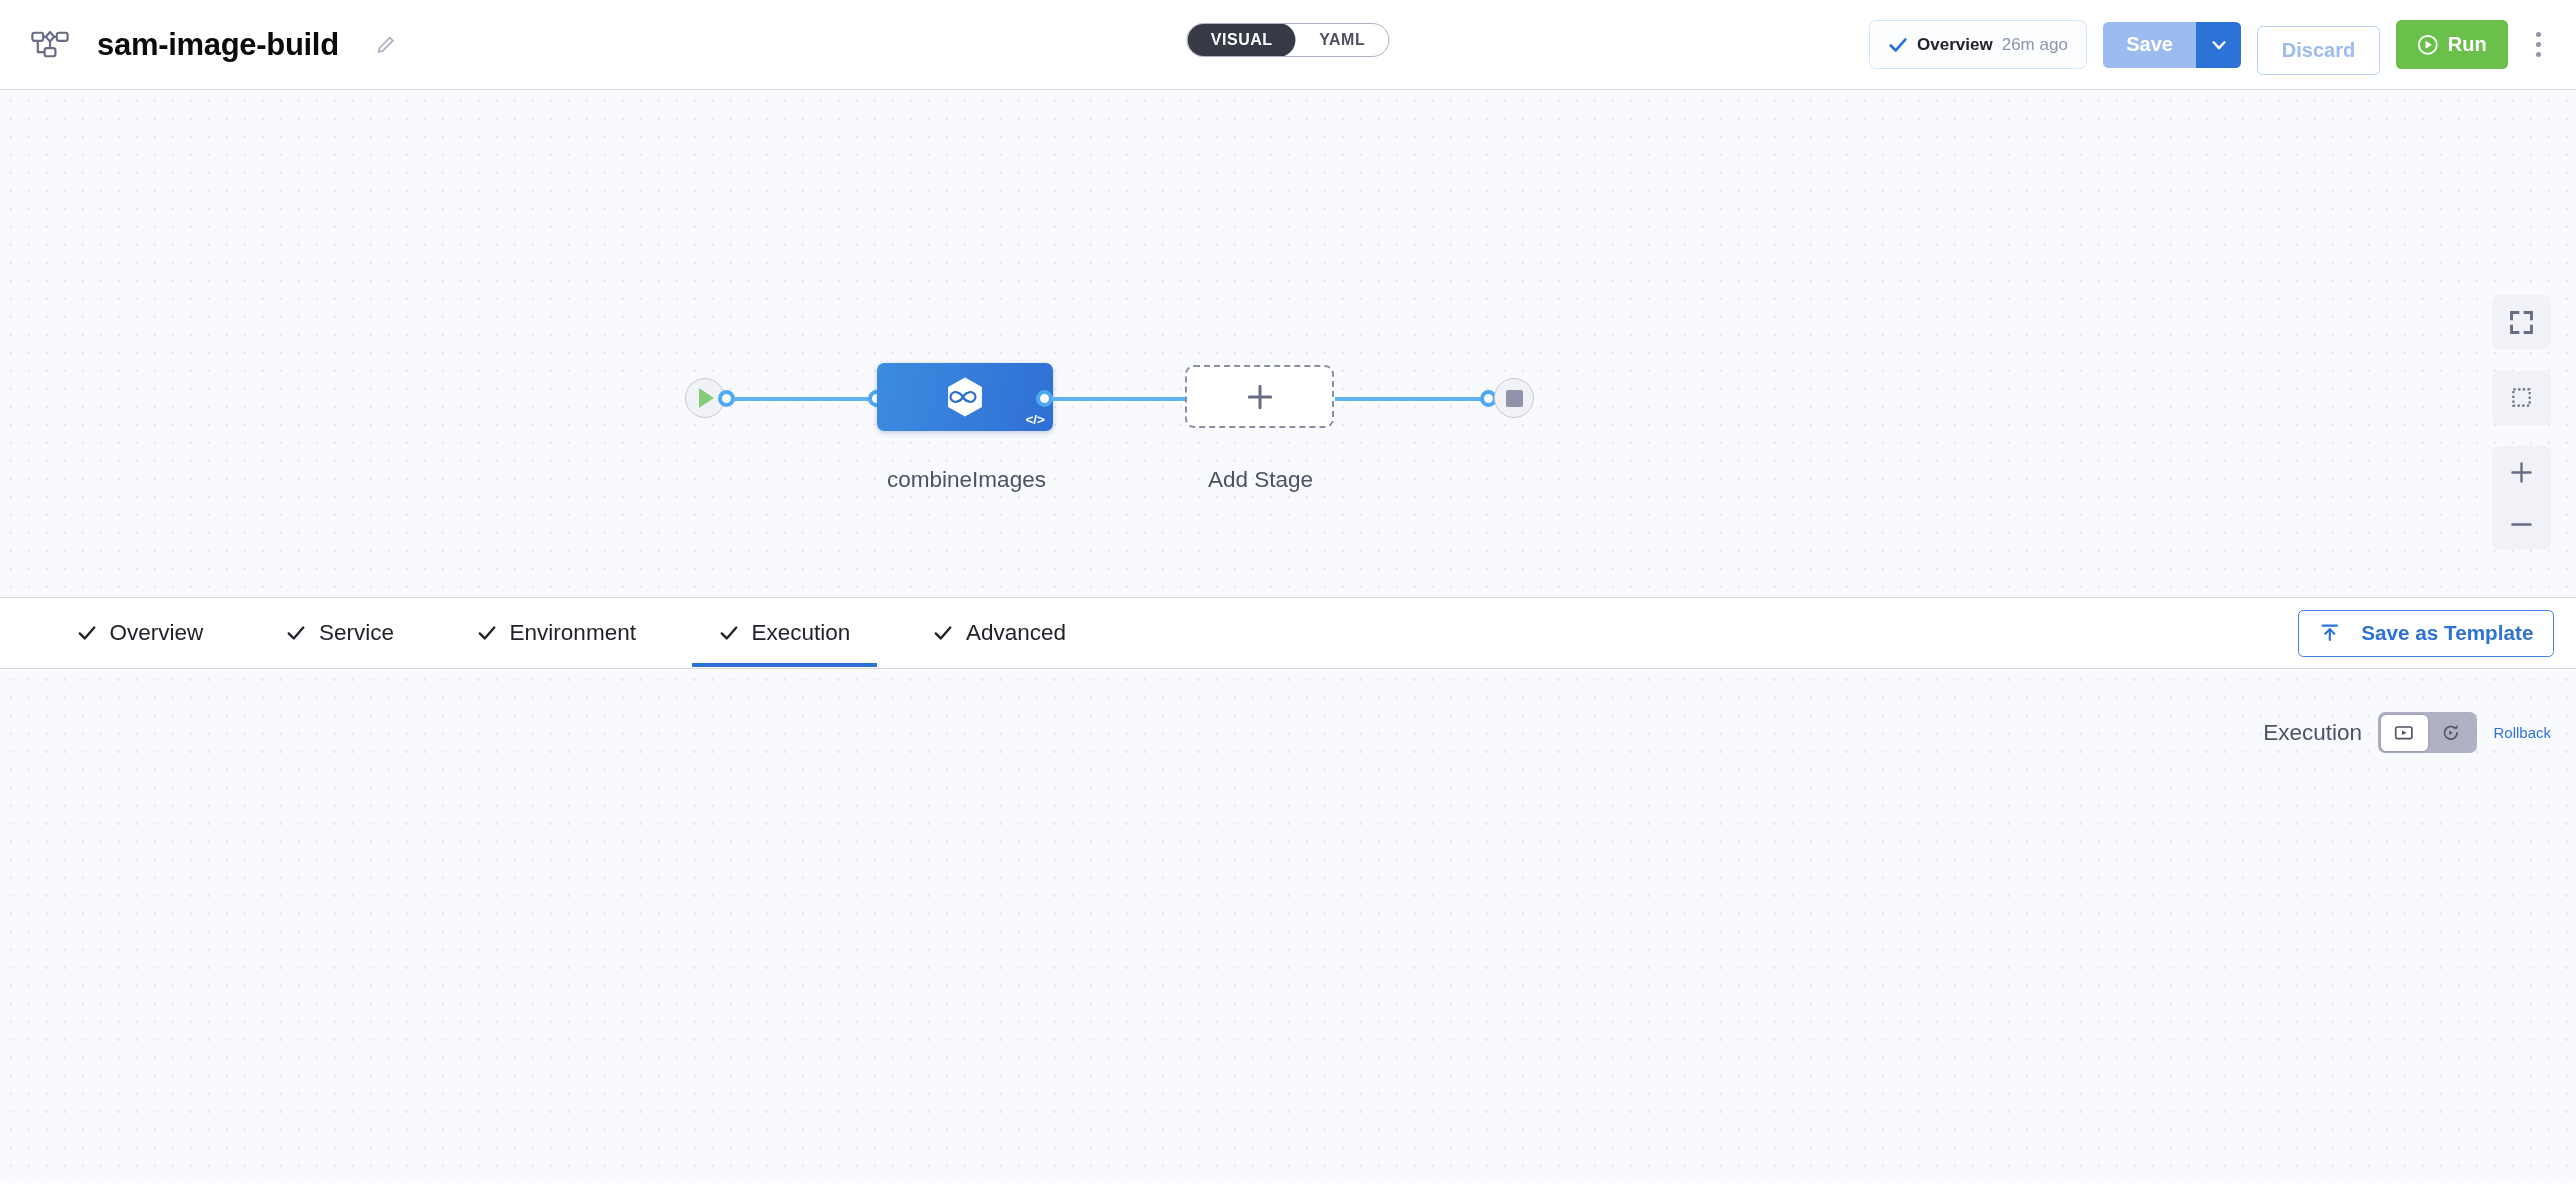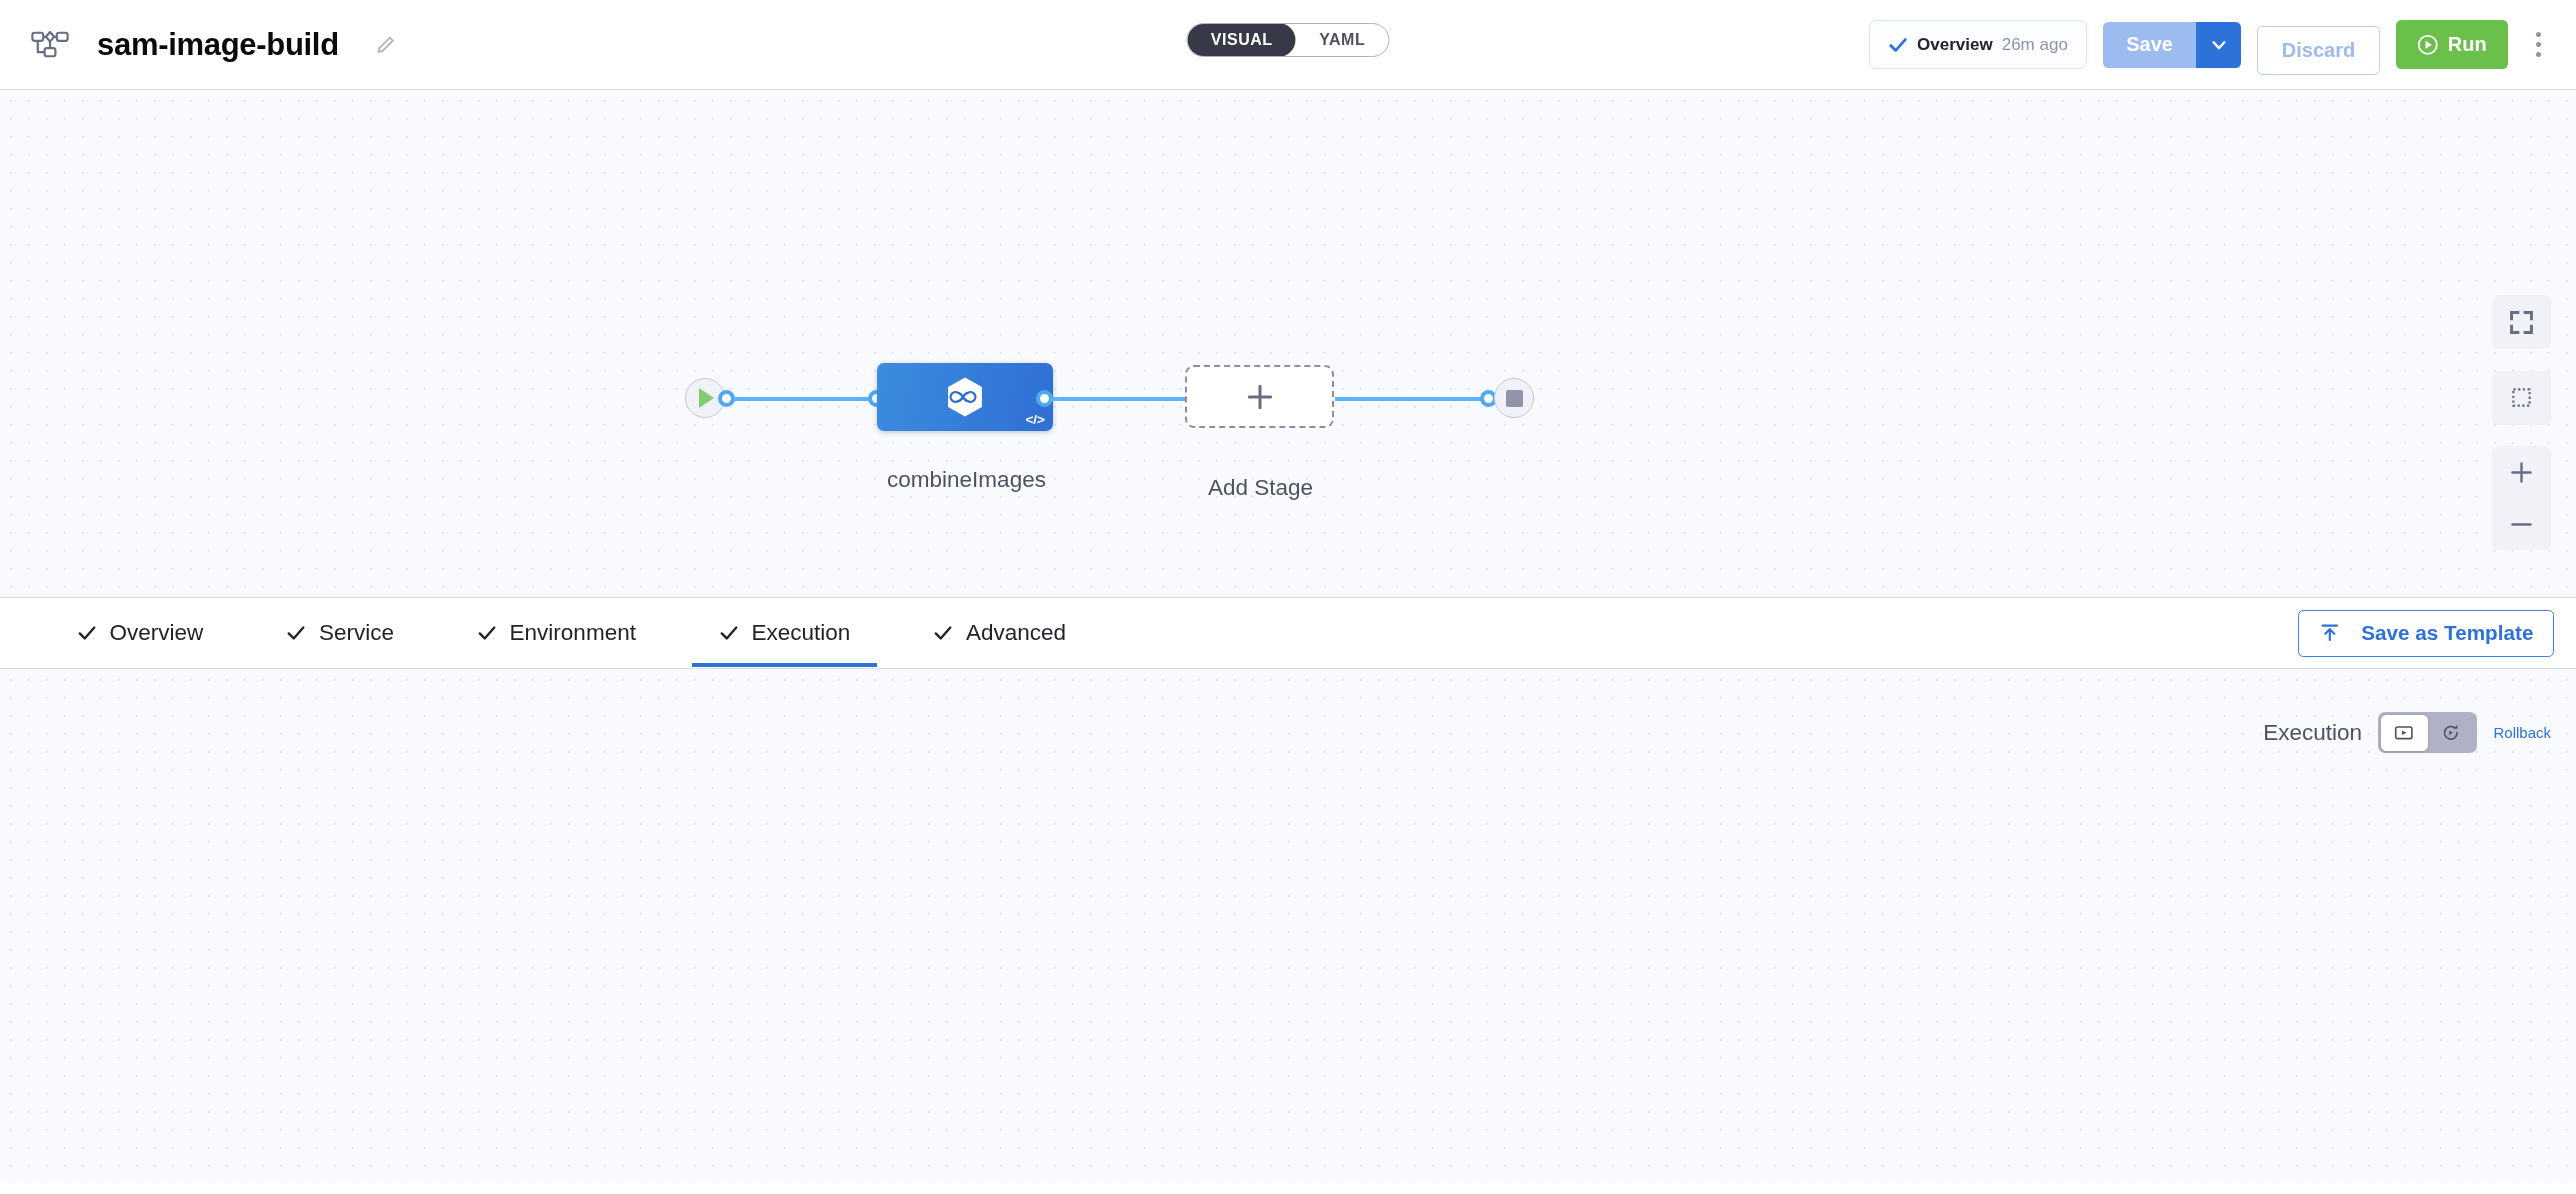--- a/index.html
+++ b/index.html
@@ -296,21 +296,21 @@
       <path d="M18 6 V30 M6 18 H30" stroke="#6a6c84" stroke-width="3.4" stroke-linecap="round"></path>
     </svg>
   </div>
   <div class="line-blue" style="left:1335px; top:307px; width:162px;"></div>
   <div class="dot-solid" style="left:1480px; top:300px;"></div>
   <div class="term-circle" style="left:1494px; top:288px;">
     <span class="stop-sq"></span>
   </div>
 
   <div class="node-label" style="left:809px; top:376px; width:315px;">combineImages</div>
-  <div class="node-label" style="left:1148px; top:384px; width:225px;">Add Stage</div>
+  <div class="node-label" style="left:1148px; top:376px; width:225px;">Add Stage</div>
 
   <div class="zoom-controls">
     <div class="zc-btn">
       <svg class="zc-ico" viewBox="0 0 32 32">
         <path d="M5 12 V5 H12 M20 5 H27 V12 M27 20 V27 H20 M12 27 H5 V20" fill="none" stroke="#6a6c84" stroke-width="3.2" stroke-linecap="square"></path>
       </svg>
     </div>
     <div class="zc-btn">
       <svg class="zc-ico" viewBox="0 0 32 32">
         <rect x="7" y="7" width="18" height="18" fill="none" stroke="#6a6c84" stroke-width="2.4" stroke-dasharray="2.6 2.6"></rect>

